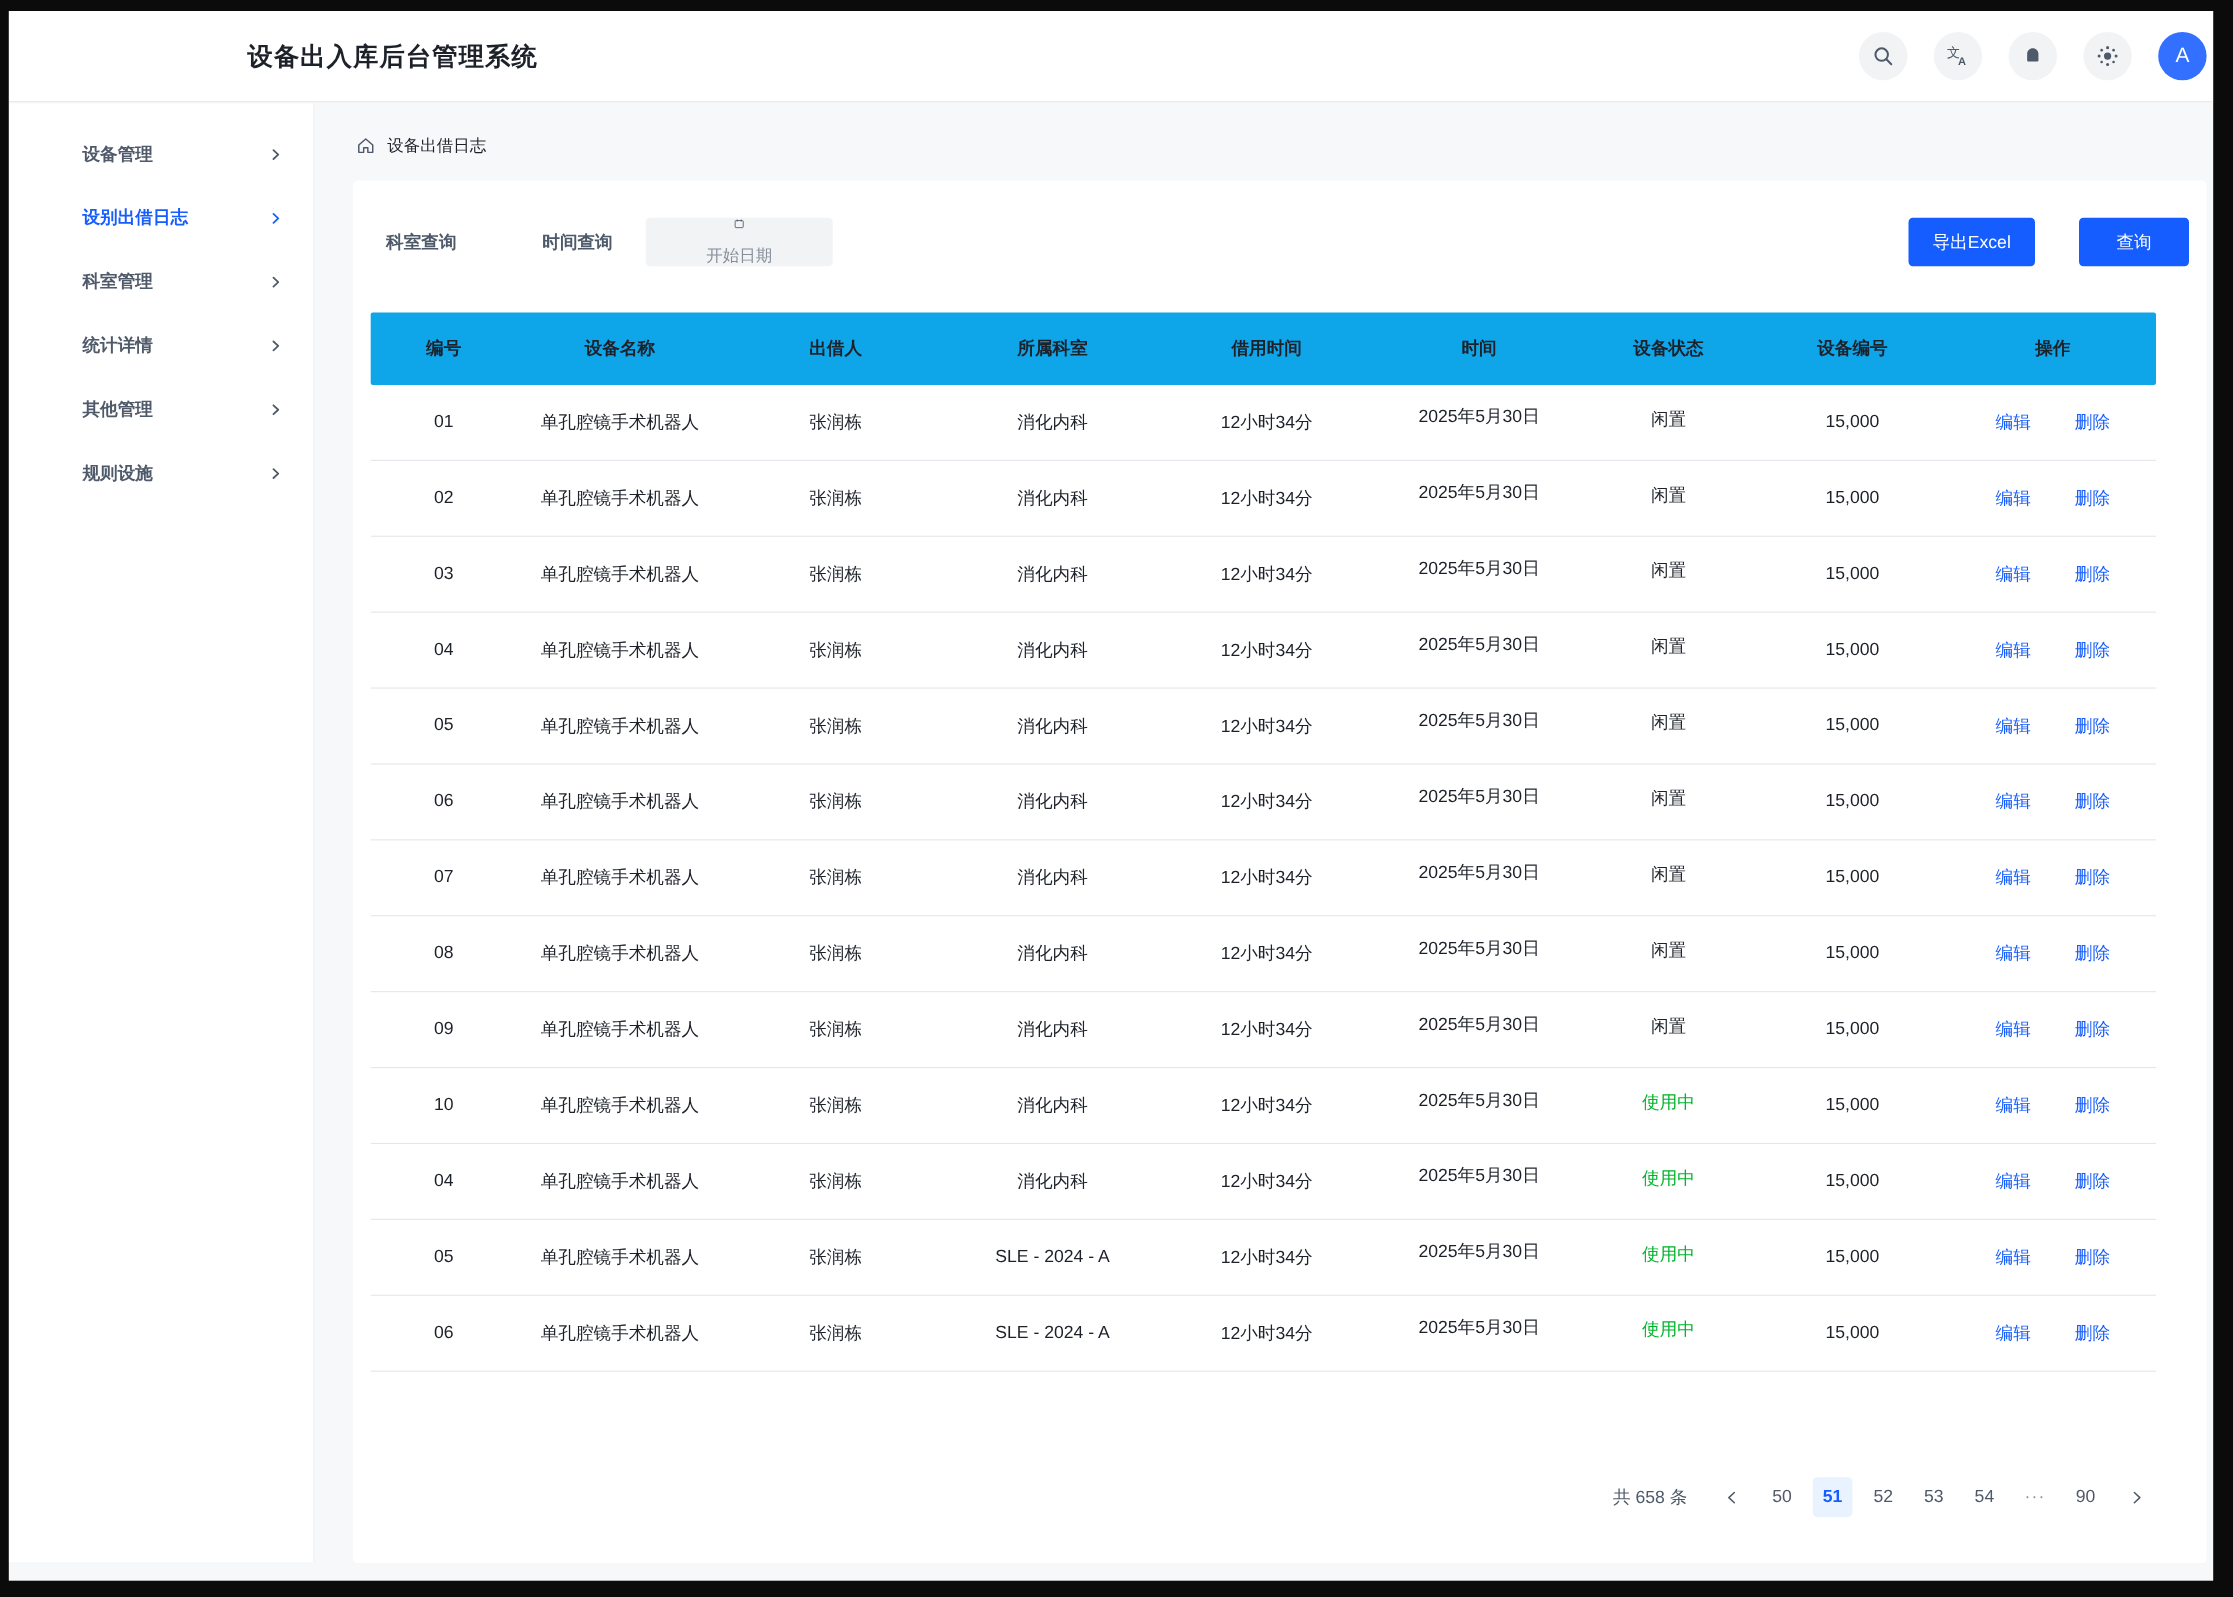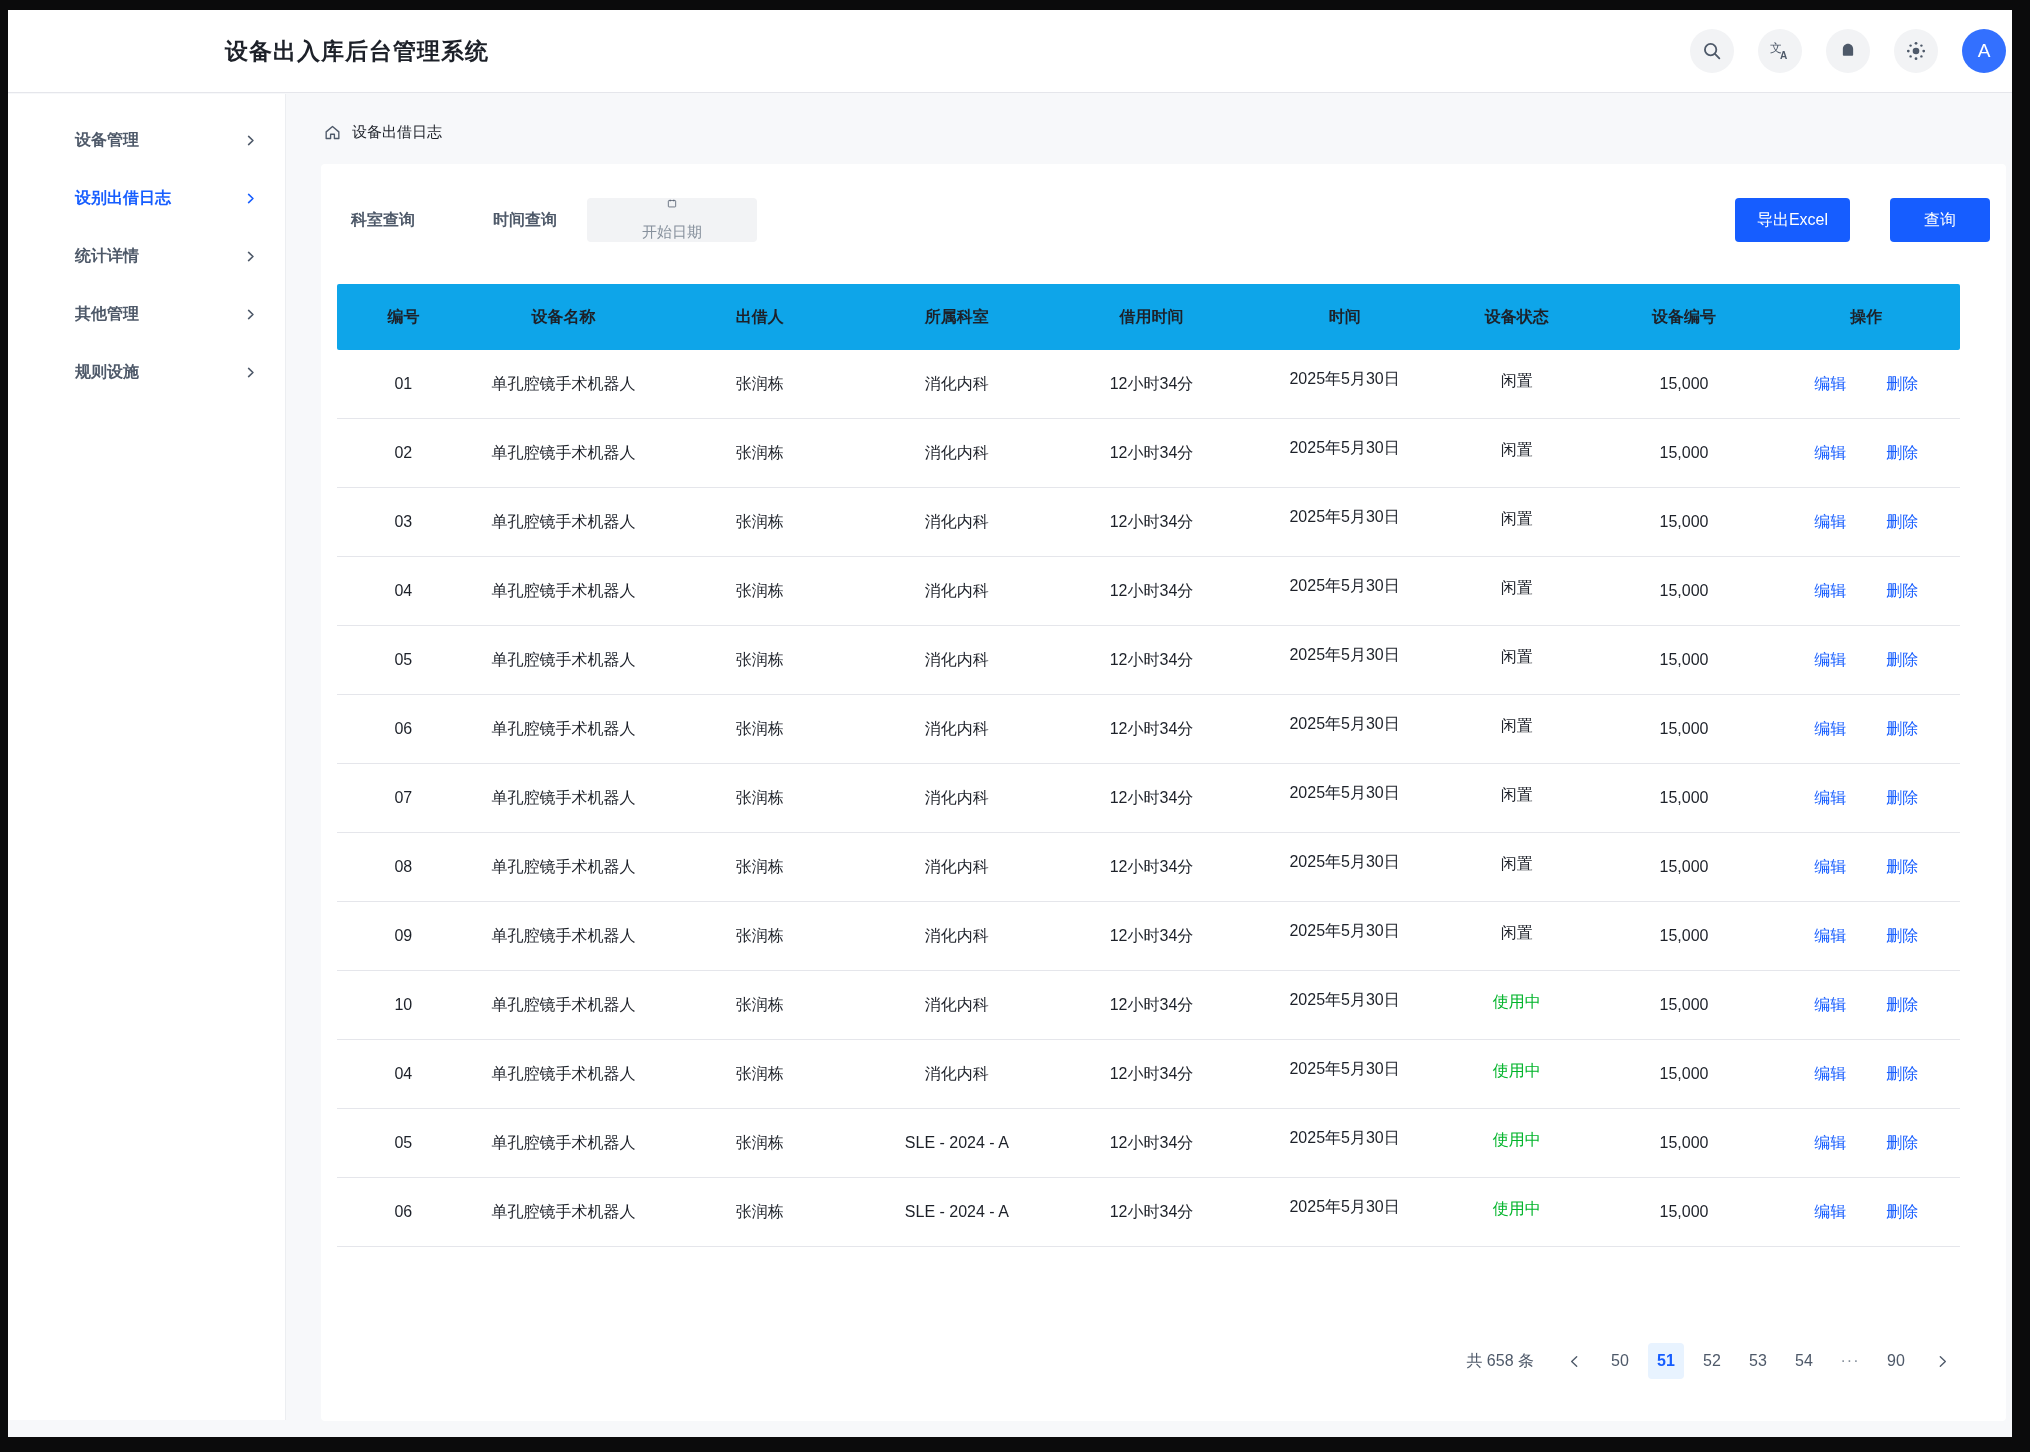--- a/index.html
+++ b/index.html
@@ -158,20 +158,26 @@
 
     <div class="sidebar">
       <div class="side-item">
           <span>设备管理</span>
           <svg class="chev" width="13" height="13" viewBox="0 0 24 24">
             <path d="M8.5 4.5l8 7.5-8 7.5" fill="none" stroke="currentColor" stroke-width="3" stroke-linecap="round" stroke-linejoin="round"></path>
           </svg>
         </div>
         <div class="side-item active">
           <span>设别出借日志</span>
+          <svg class="chev" width="13" height="13" viewBox="0 0 24 24">
+            <path d="M8.5 4.5l8 7.5-8 7.5" fill="none" stroke="currentColor" stroke-width="3" stroke-linecap="round" stroke-linejoin="round"></path>
+          </svg>
+        </div>
+        <div class="side-item">
+          <span>科室管理</span>
           <svg class="chev" width="13" height="13" viewBox="0 0 24 24">
             <path d="M8.5 4.5l8 7.5-8 7.5" fill="none" stroke="currentColor" stroke-width="3" stroke-linecap="round" stroke-linejoin="round"></path>
           </svg>
         </div>
         <div class="side-item">
           <span>统计详情</span>
           <svg class="chev" width="13" height="13" viewBox="0 0 24 24">
             <path d="M8.5 4.5l8 7.5-8 7.5" fill="none" stroke="currentColor" stroke-width="3" stroke-linecap="round" stroke-linejoin="round"></path>
           </svg>
         </div>

